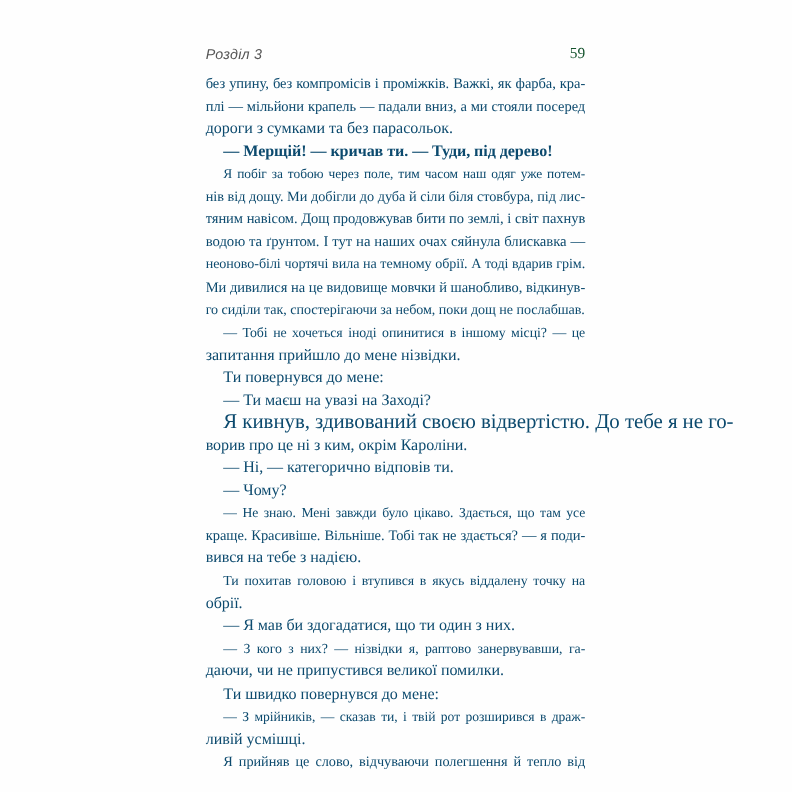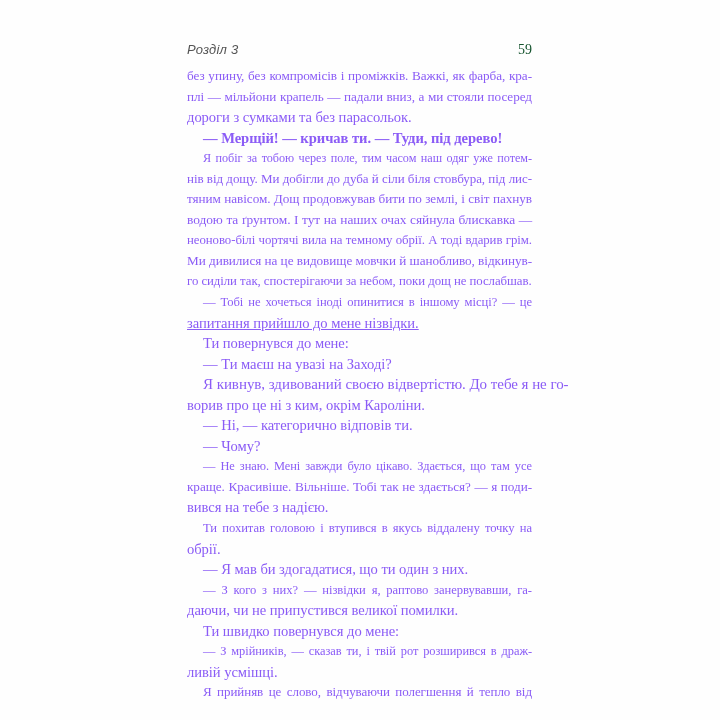--- a/index.html
+++ b/index.html
@@ -56,21 +56,21 @@
     .line {
       display: block;
       height: 20.55px;
       line-height: 20.55px;
       font-size: 14.6px;
       white-space: nowrap;
       text-align: justify;
       text-align-last: justify;
       font-family: "Liberation Serif", "DejaVu Serif", serif;
       letter-spacing: -0.05px;
-      color: #8b5cf6;
+      color: #0c4a6e;
     }
     .line.last {
       text-align-last: left;
     }
     .line.indent {
       padding-left: 16px;
     }
   </style>
 </head>
 <body>
@@ -87,24 +87,24 @@
       <span class="line last" style="display: block; width: auto;">дороги з сумками та без парасольок.</span>
       <span class="line indent last" style="display: block; width: auto; font-weight: bold;">— Мерщій! — кричав ти. — Туди, під дерево!</span>
       <span class="line indent" style="display: block; width: auto; font-size: 12.2px;">Я побіг за тобою через поле, тим часом наш одяг уже потем-</span>
       <span class="line" style="display: block; width: auto; font-size: 13px;">нів від дощу. Ми добігли до дуба й сіли біля стовбура, під лис-</span>
       <span class="line" style="display: block; width: auto; font-size: 13.2px;">тяним навісом. Дощ продовжував бити по землі, і світ пахнув</span>
       <span class="line" style="display: block; width: auto; font-size: 13.4px;">водою та ґрунтом. І тут на наших очах сяйнула блискавка —</span>
       <span class="line" style="display: block; width: auto; font-size: 12.8px;">неоново-білі чортячі вила на темному обрії. А тоді вдарив грім.</span>
       <span class="line" style="display: block; width: auto; font-size: 13.2px;">Ми дивилися на це видовище мовчки й шанобливо, відкинув-</span>
       <span class="line last" style="display: block; width: auto; font-size: 12.8px;">го сиділи так, спостерігаючи за небом, поки дощ не послабшав.</span>
       <span class="line indent" style="display: block; width: auto; font-size: 12.6px;">— Тобі не хочеться іноді опинитися в іншому місці? — це</span>
-      <span class="line last" style="display: block; width: auto; text-decoration: underline;">запитання прийшло до мене нізвідки.</span>
+      <span class="line last" style="display: block; width: auto;">запитання прийшло до мене нізвідки.</span>
       <span class="line indent last" style="display: block; width: auto;">Ти повернувся до мене:</span>
       <span class="line indent last" style="display: block; width: auto;">— Ти маєш на увазі на Заході?</span>
-      <span class="line indent" style="display: block; width: auto; font-size: 15px;">Я кивнув, здивований своєю відвертістю. До тебе я не го-</span>
+      <span class="line indent" style="display: block; width: auto; font-size: 19px;">Я кивнув, здивований своєю відвертістю. До тебе я не го-</span>
       <span class="line last" style="display: block; width: auto;">ворив про це ні з ким, окрім Кароліни.</span>
       <span class="line indent last" style="display: block; width: auto;">— Ні, — категорично відповів ти.</span>
       <span class="line indent last" style="display: block; width: auto;">— Чому?</span>
       <span class="line indent" style="display: block; width: auto; font-size: 12.4px;">— Не знаю. Мені завжди було цікаво. Здається, що там усе</span>
       <span class="line" style="display: block; width: auto; font-size: 13.2px;">краще. Красивіше. Вільніше. Тобі так не здається? — я поди-</span>
       <span class="line last" style="display: block; width: auto;">вився на тебе з надією.</span>
       <span class="line indent" style="display: block; width: auto; font-size: 12.6px;">Ти похитав головою і втупився в якусь віддалену точку на</span>
       <span class="line last" style="display: block; width: auto;">обрії.</span>
       <span class="line indent last" style="display: block; width: auto;">— Я мав би здогадатися, що ти один з них.</span>
       <span class="line indent" style="display: block; width: auto; font-size: 12.6px;">— З кого з них? — нізвідки я, раптово занервувавши, га-</span>

